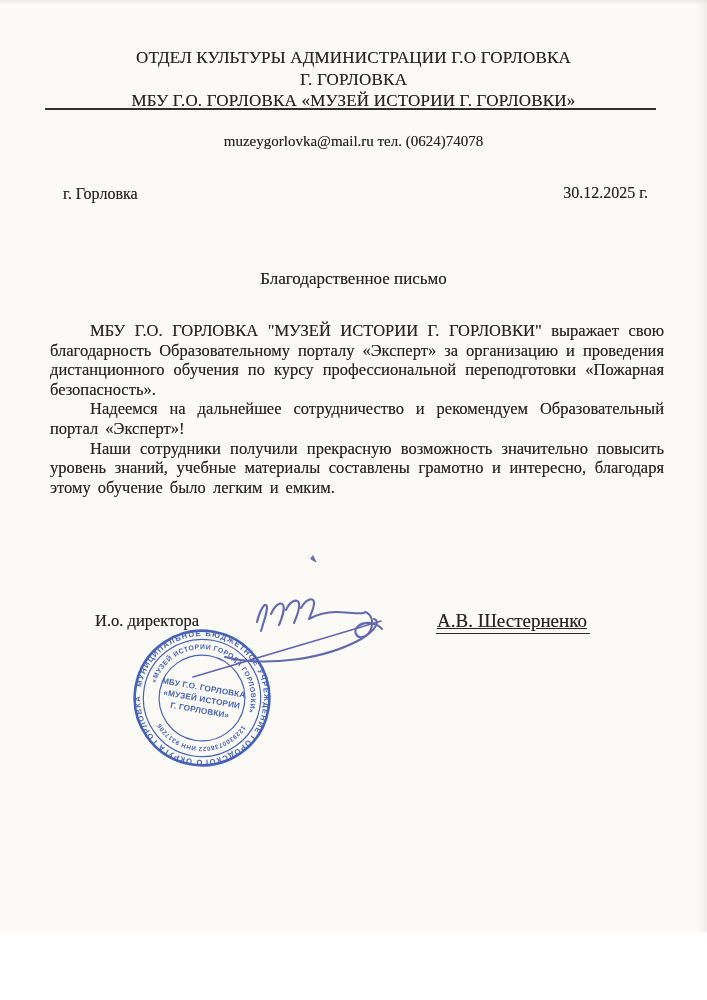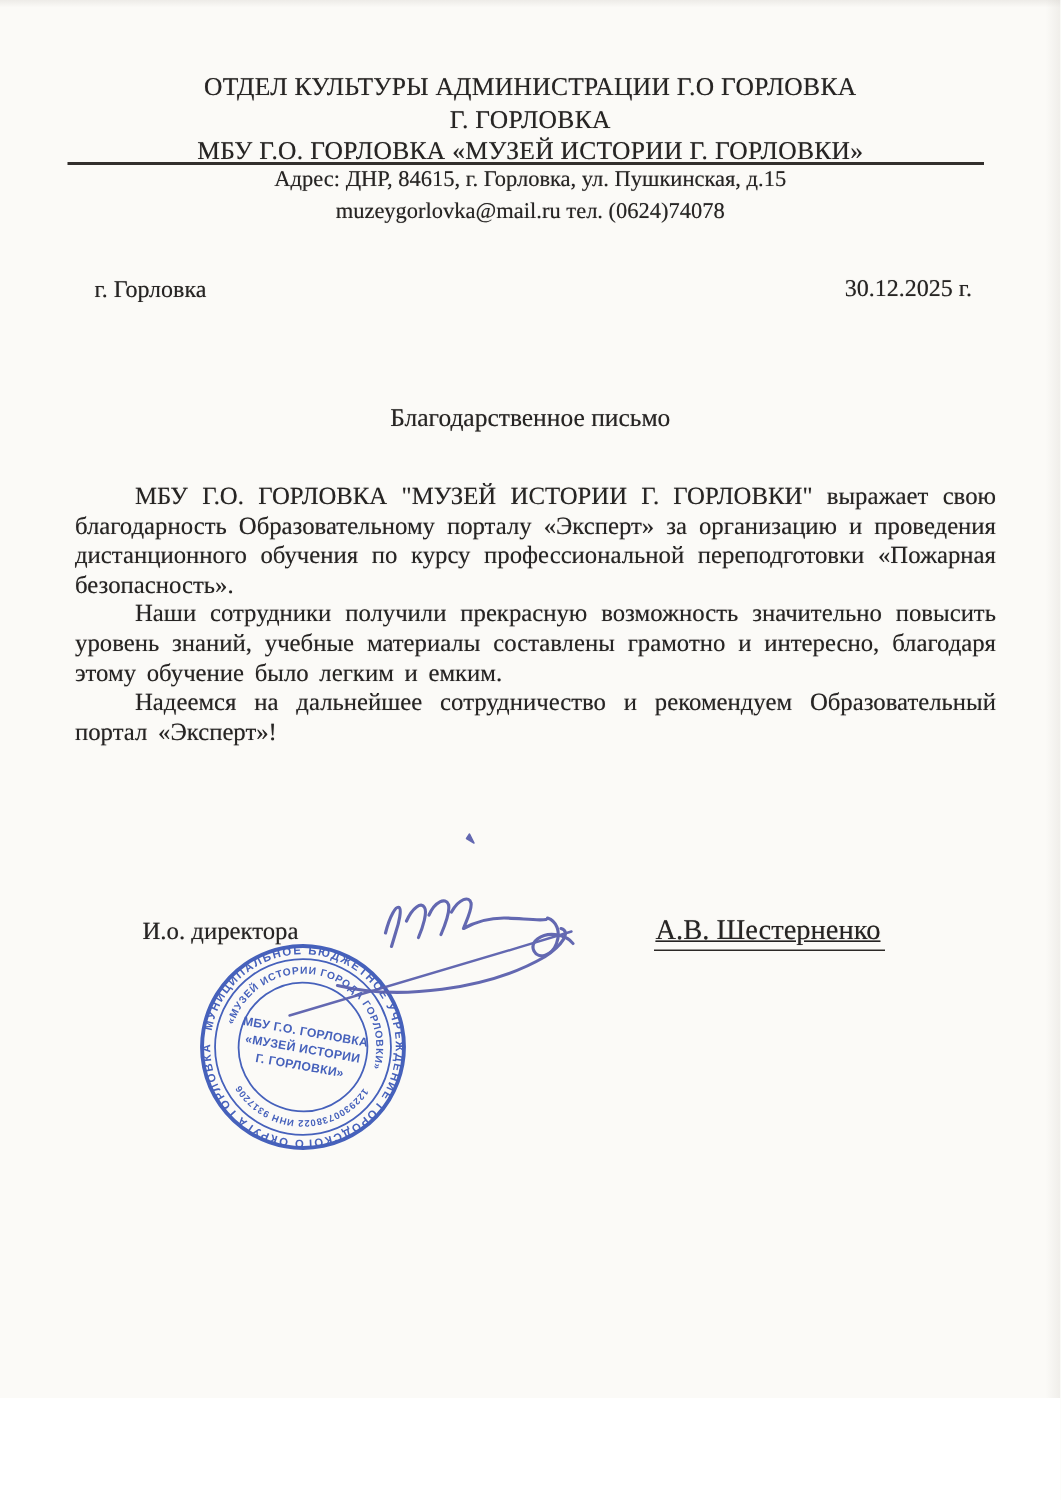--- a/index.html
+++ b/index.html
@@ -44,32 +44,31 @@
 </style>
 </head>
 <body>
 
 <div class="page">
 
   <div class="txt center h1">ОТДЕЛ КУЛЬТУРЫ АДМИНИСТРАЦИИ Г.О ГОРЛОВКА</div>
   <div class="txt center h2">Г. ГОРЛОВКА</div>
   <div class="txt center h3">МБУ Г.О. ГОРЛОВКА «МУЗЕЙ ИСТОРИИ Г. ГОРЛОВКИ»</div>
   <div class="rule"></div>
-  <div class="txt center addr">Адрес: ДНР, 84615, г. Горловка, ул. Пушкинская, д.15</div>
   <div class="txt center contact">muzeygorlovka@mail.ru тел. (0624)74078</div>
 
   <div class="txt city">г. Горловка</div>
   <div class="txt date">30.12.2025 г.</div>
 
   <div class="txt center title">Благодарственное письмо</div>
 
   <div class="body-block">
     <p>МБУ Г.О. ГОРЛОВКА "МУЗЕЙ ИСТОРИИ Г. ГОРЛОВКИ" выражает свою благодарность Образовательному порталу «Эксперт» за организацию и проведения дистанционного обучения по курсу профессиональной переподготовки «Пожарная безопасность».</p>
+    <p>Надеемся на дальнейшее сотрудничество и рекомендуем Образовательный портал  «Эксперт»!</p>
     <p>Наши сотрудники получили прекрасную возможность значительно повысить уровень знаний, учебные материалы составлены грамотно и интересно, благодаря этому обучение было легким и емким.</p>
-    <p>Надеемся на дальнейшее сотрудничество и рекомендуем Образовательный портал  «Эксперт»!</p>
   </div>
 
   <div class="txt sig-label">И.о. директора</div>
   <div class="txt sig-name">А.В. Шестерненко</div>
 
   <svg class="stamp" viewBox="0 0 140 140">
     <defs>
       <path id="outerArc" d="M13,70 A57,57 0 1,1 127,70 A57,57 0 1,1 13,70" fill="none"></path>
       <path id="innerArc" d="M25,70 A45,45 0 1,1 115,70 A45,45 0 1,1 25,70" fill="none"></path>
     </defs>

